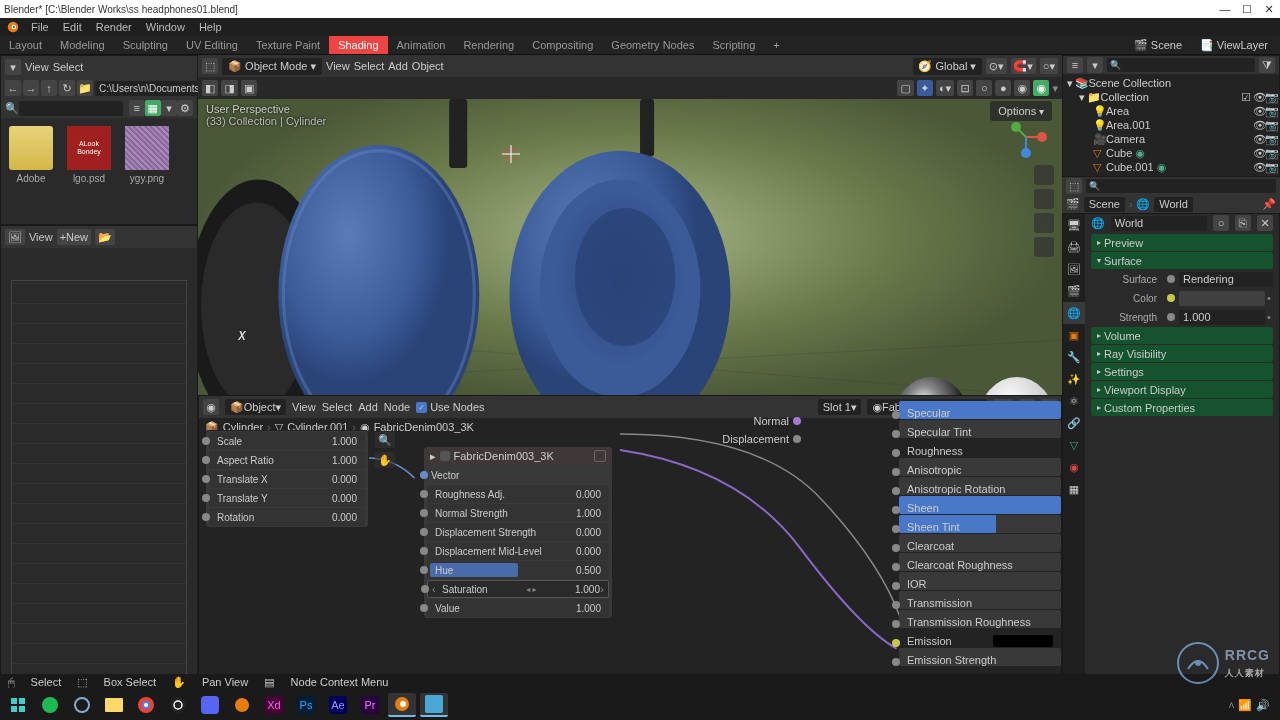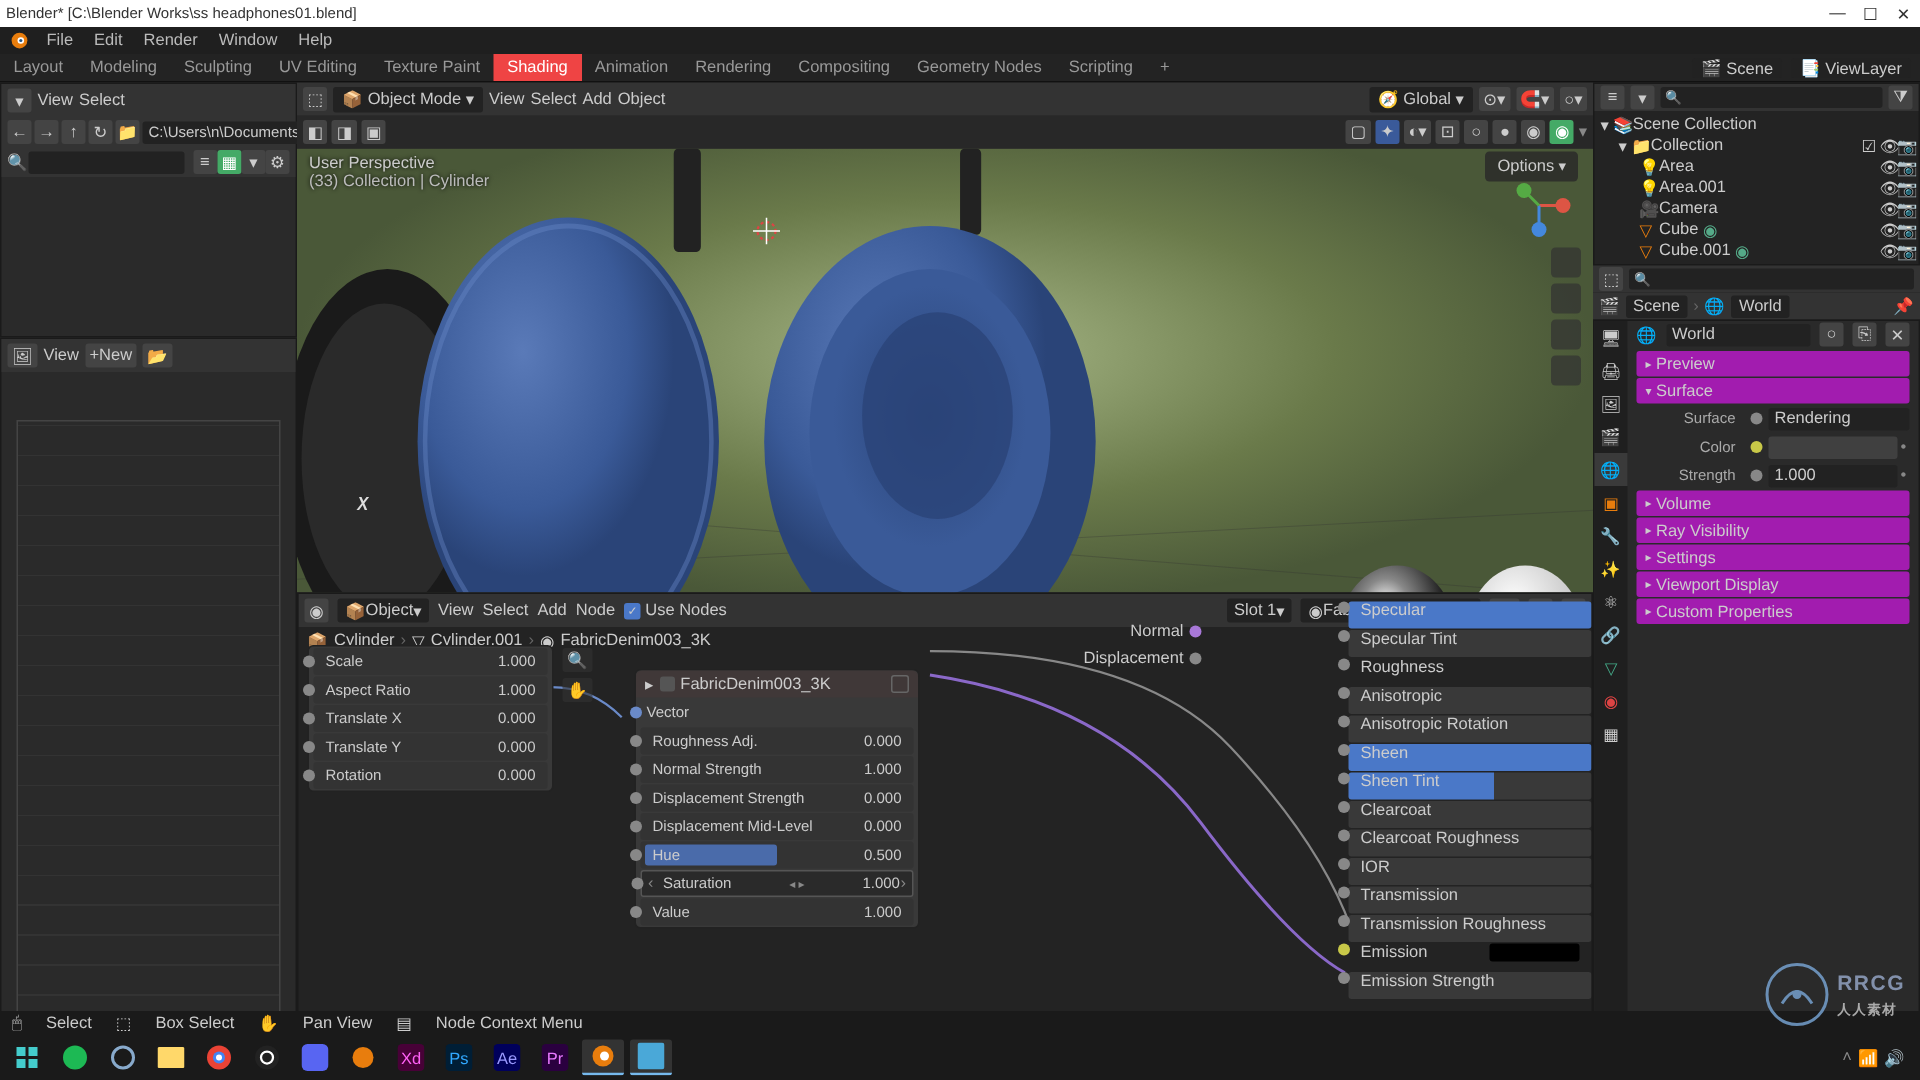--- a/index.html
+++ b/index.html
@@ -53,42 +53,42 @@
 .node-head .dd{background:#222;height:16px;padding:0 5px;border-radius:2px;display:flex;align-items:center}
 .node-head .chk{display:flex;align-items:center;gap:3px}
 .node-canvas{position:absolute;top:22px;left:0;right:0;bottom:0}
 .node-panel{position:absolute;background:#393939;border-radius:4px;border:1px solid #222}
 .np-head{height:18px;background:#403838;border-radius:4px 4px 0 0;display:flex;align-items:center;padding:0 6px;gap:4px}
 .np-row{height:18px;display:flex;align-items:center;justify-content:space-between;padding:0 8px;background:#333;margin:1px 3px;border-radius:2px;position:relative}
 .np-row .sock{position:absolute;left:-7px;width:8px;height:8px;border-radius:50%;background:#888}
 .np-row .nm{font-size:10px}
 .np-row .val{font-size:10px}
 .bsdf{position:absolute;right:0;top:5px;width:162px}
-.bsdf .br{height:18px;background:#393939;margin-bottom:1px;display:flex;align-items:flex-start;padding:0 8px;position:relative;border-radius:2px}
+.bsdf .br{height:18px;background:#393939;margin-bottom:1px;display:flex;align-items:flex-end;padding:0 8px;position:relative;border-radius:2px}
 .bsdf .br.hl{background:#4a78c8}
 .bsdf .br .sock{position:absolute;left:-7px;width:8px;height:8px;border-radius:50%;background:#888}
 .bsdf .br.y .sock{background:#c8c848}
 .outliner{flex:0 0 100px;background:#232323;border:1px solid #1a1a1a}
 .out-head{height:18px;background:#333;display:flex;align-items:center;padding:0 4px;gap:4px}
 .out-tree{padding:2px 4px}
 .out-row{height:14px;display:flex;align-items:center;gap:3px;font-size:10px}
 .out-row .ic{width:10px}
 .out-row .tog{margin-left:auto;display:flex;gap:2px}
 .out-row .tog span{width:10px;text-align:center}
 .props{flex:1;background:#2a2a2a;border:1px solid #1a1a1a;display:flex}
 .prop-tabs{width:22px;background:#1f1f1f;display:flex;flex-direction:column}
 .prop-tabs .pt{height:22px;display:flex;align-items:center;justify-content:center;cursor:pointer}
 .prop-tabs .pt.sel{background:#3a3a3a}
 .prop-body{flex:1;overflow:hidden}
 .prop-head{height:18px;background:#333;display:flex;align-items:center;padding:0 4px;gap:4px}
 .prop-head .dd{background:#222;padding:0 5px;border-radius:2px;height:15px;display:flex;align-items:center}
 .prop-head .x{margin-left:auto}
 .prop-path{height:18px;display:flex;align-items:center;padding:0 6px;gap:6px;background:#2a2a2a}
 .prop-sec{padding:2px 6px}
-.prop-sec .sh{height:17px;background:#a21caf;display:flex;align-items:center;padding:0 6px;margin-bottom:1px;border-radius:2px}
+.prop-sec .sh{height:17px;background:#14532d;display:flex;align-items:center;padding:0 6px;margin-bottom:1px;border-radius:2px}
 .prop-sec .sh::before{content:"▸ ";margin-right:3px;font-size:8px}
 .prop-sec .sh.open::before{content:"▾ "}
 .prop-field{display:flex;align-items:center;height:18px;margin:1px 0}
 .prop-field .fl{width:72px;text-align:right;padding-right:6px;font-size:10px;color:#aaa}
 .prop-field .fv{flex:1;background:#222;height:15px;border-radius:2px;padding:0 4px;display:flex;align-items:center}
 .prop-field .dot{width:8px;height:8px;border-radius:50%;background:#888;margin:0 4px}
 .taskbar{position:absolute;bottom:0;left:0;right:0;height:30px;background:#1a1a1a;display:flex;align-items:center;padding:0 4px;gap:4px}
 .taskbar .tbi{width:28px;height:24px;display:flex;align-items:center;justify-content:center;border-radius:2px}
 .taskbar .tbi.act{background:#333;border-bottom:2px solid #76b9ed}
 .taskbar .right{margin-left:auto;display:flex;align-items:center;gap:4px;padding-right:6px}
@@ -168,20 +168,34 @@
         <span class="tbtn">📁</span>
         <span class="pathbox">C:\Users\n\Documents\</span>
       </div>
       <div class="search-row">
         <span style="width:14px;color:#888">🔍</span>
         <span class="sbox"></span>
         <span class="tbtn">≡</span>
         <span class="tbtn sel">▦</span>
         <span class="tbtn">▾</span>
         <span class="tbtn">⚙</span>
+      </div>
+      <div class="thumbs">
+        <div class="thumb">
+          <div class="sq folder-ic"></div>
+          <span class="lbl">Adobe</span>
+        </div>
+        <div class="thumb">
+          <div class="sq red-thumb">ALook<br>Bondey</div>
+          <span class="lbl">lgo.psd</span>
+        </div>
+        <div class="thumb">
+          <div class="sq tex-thumb"></div>
+          <span class="lbl">ygy.png</span>
+        </div>
       </div>
     </div>
 
     <div class="panel" style="flex:1;position:relative">
       <div class="tbar">
         <span class="tbtn">🖼</span>
         <span>View</span>
         <span class="tbtn">+ <span>New</span></span>
         <span class="tbtn">📂</span>
       </div>

